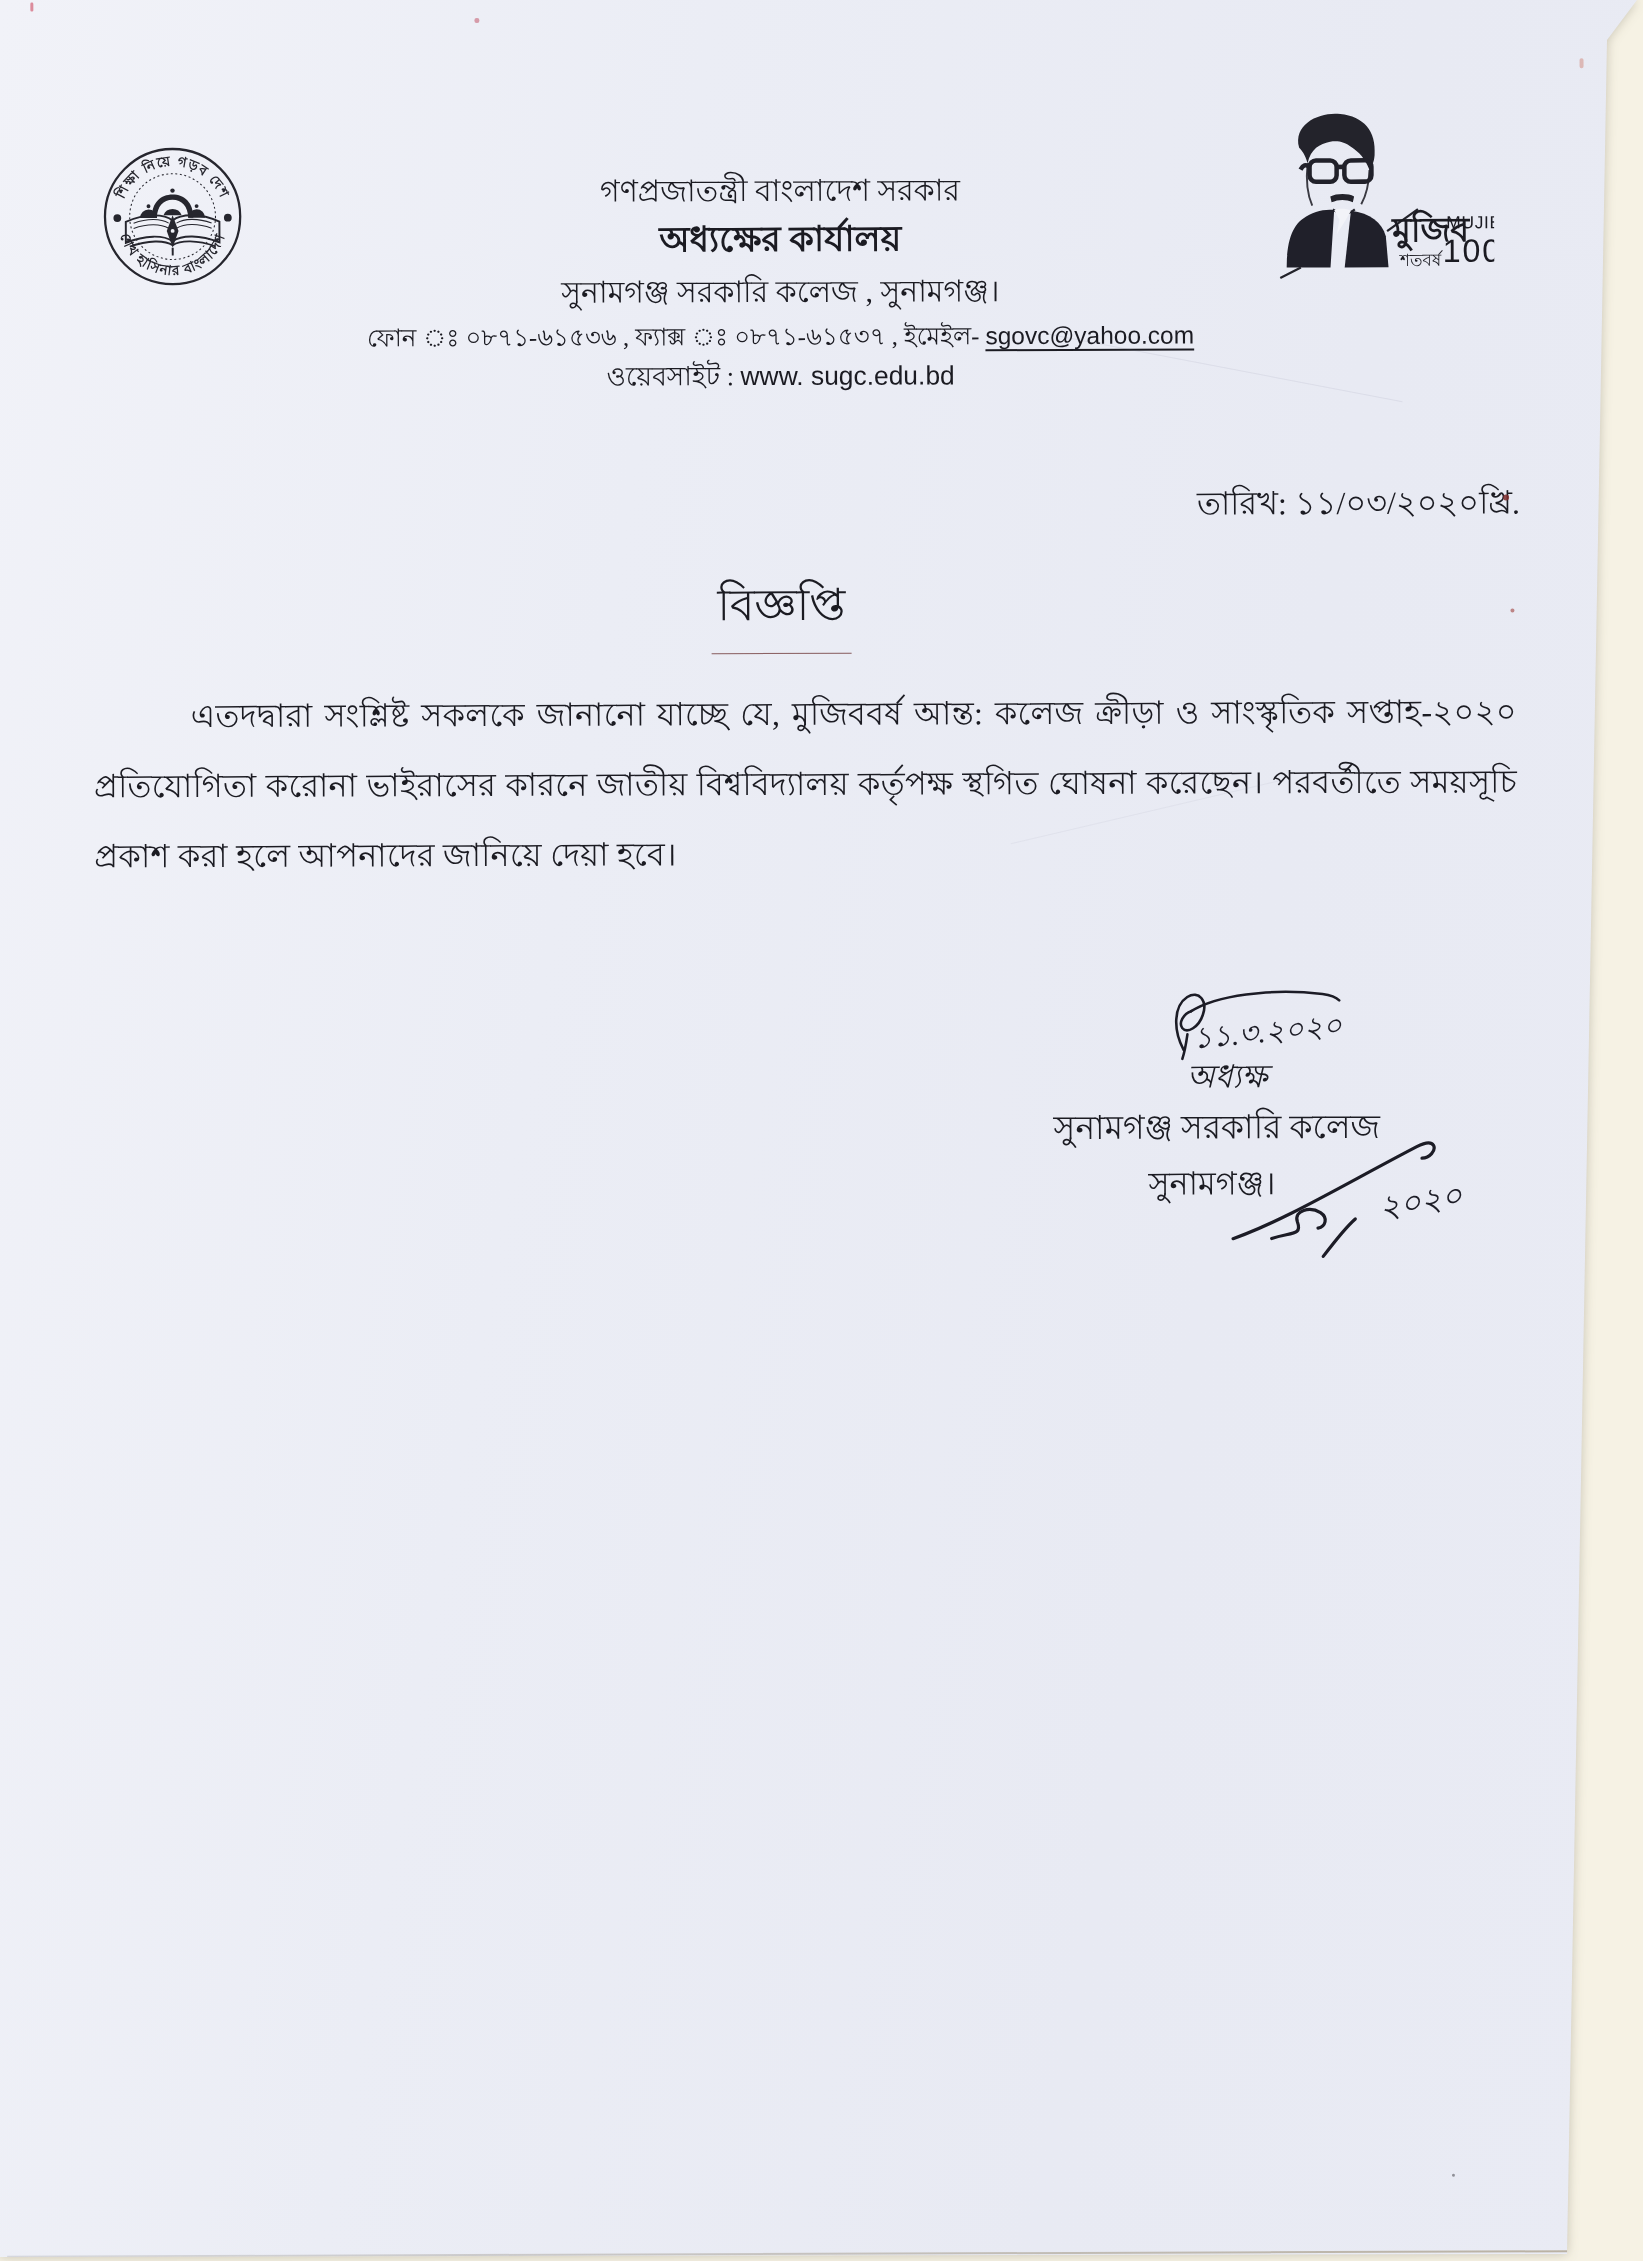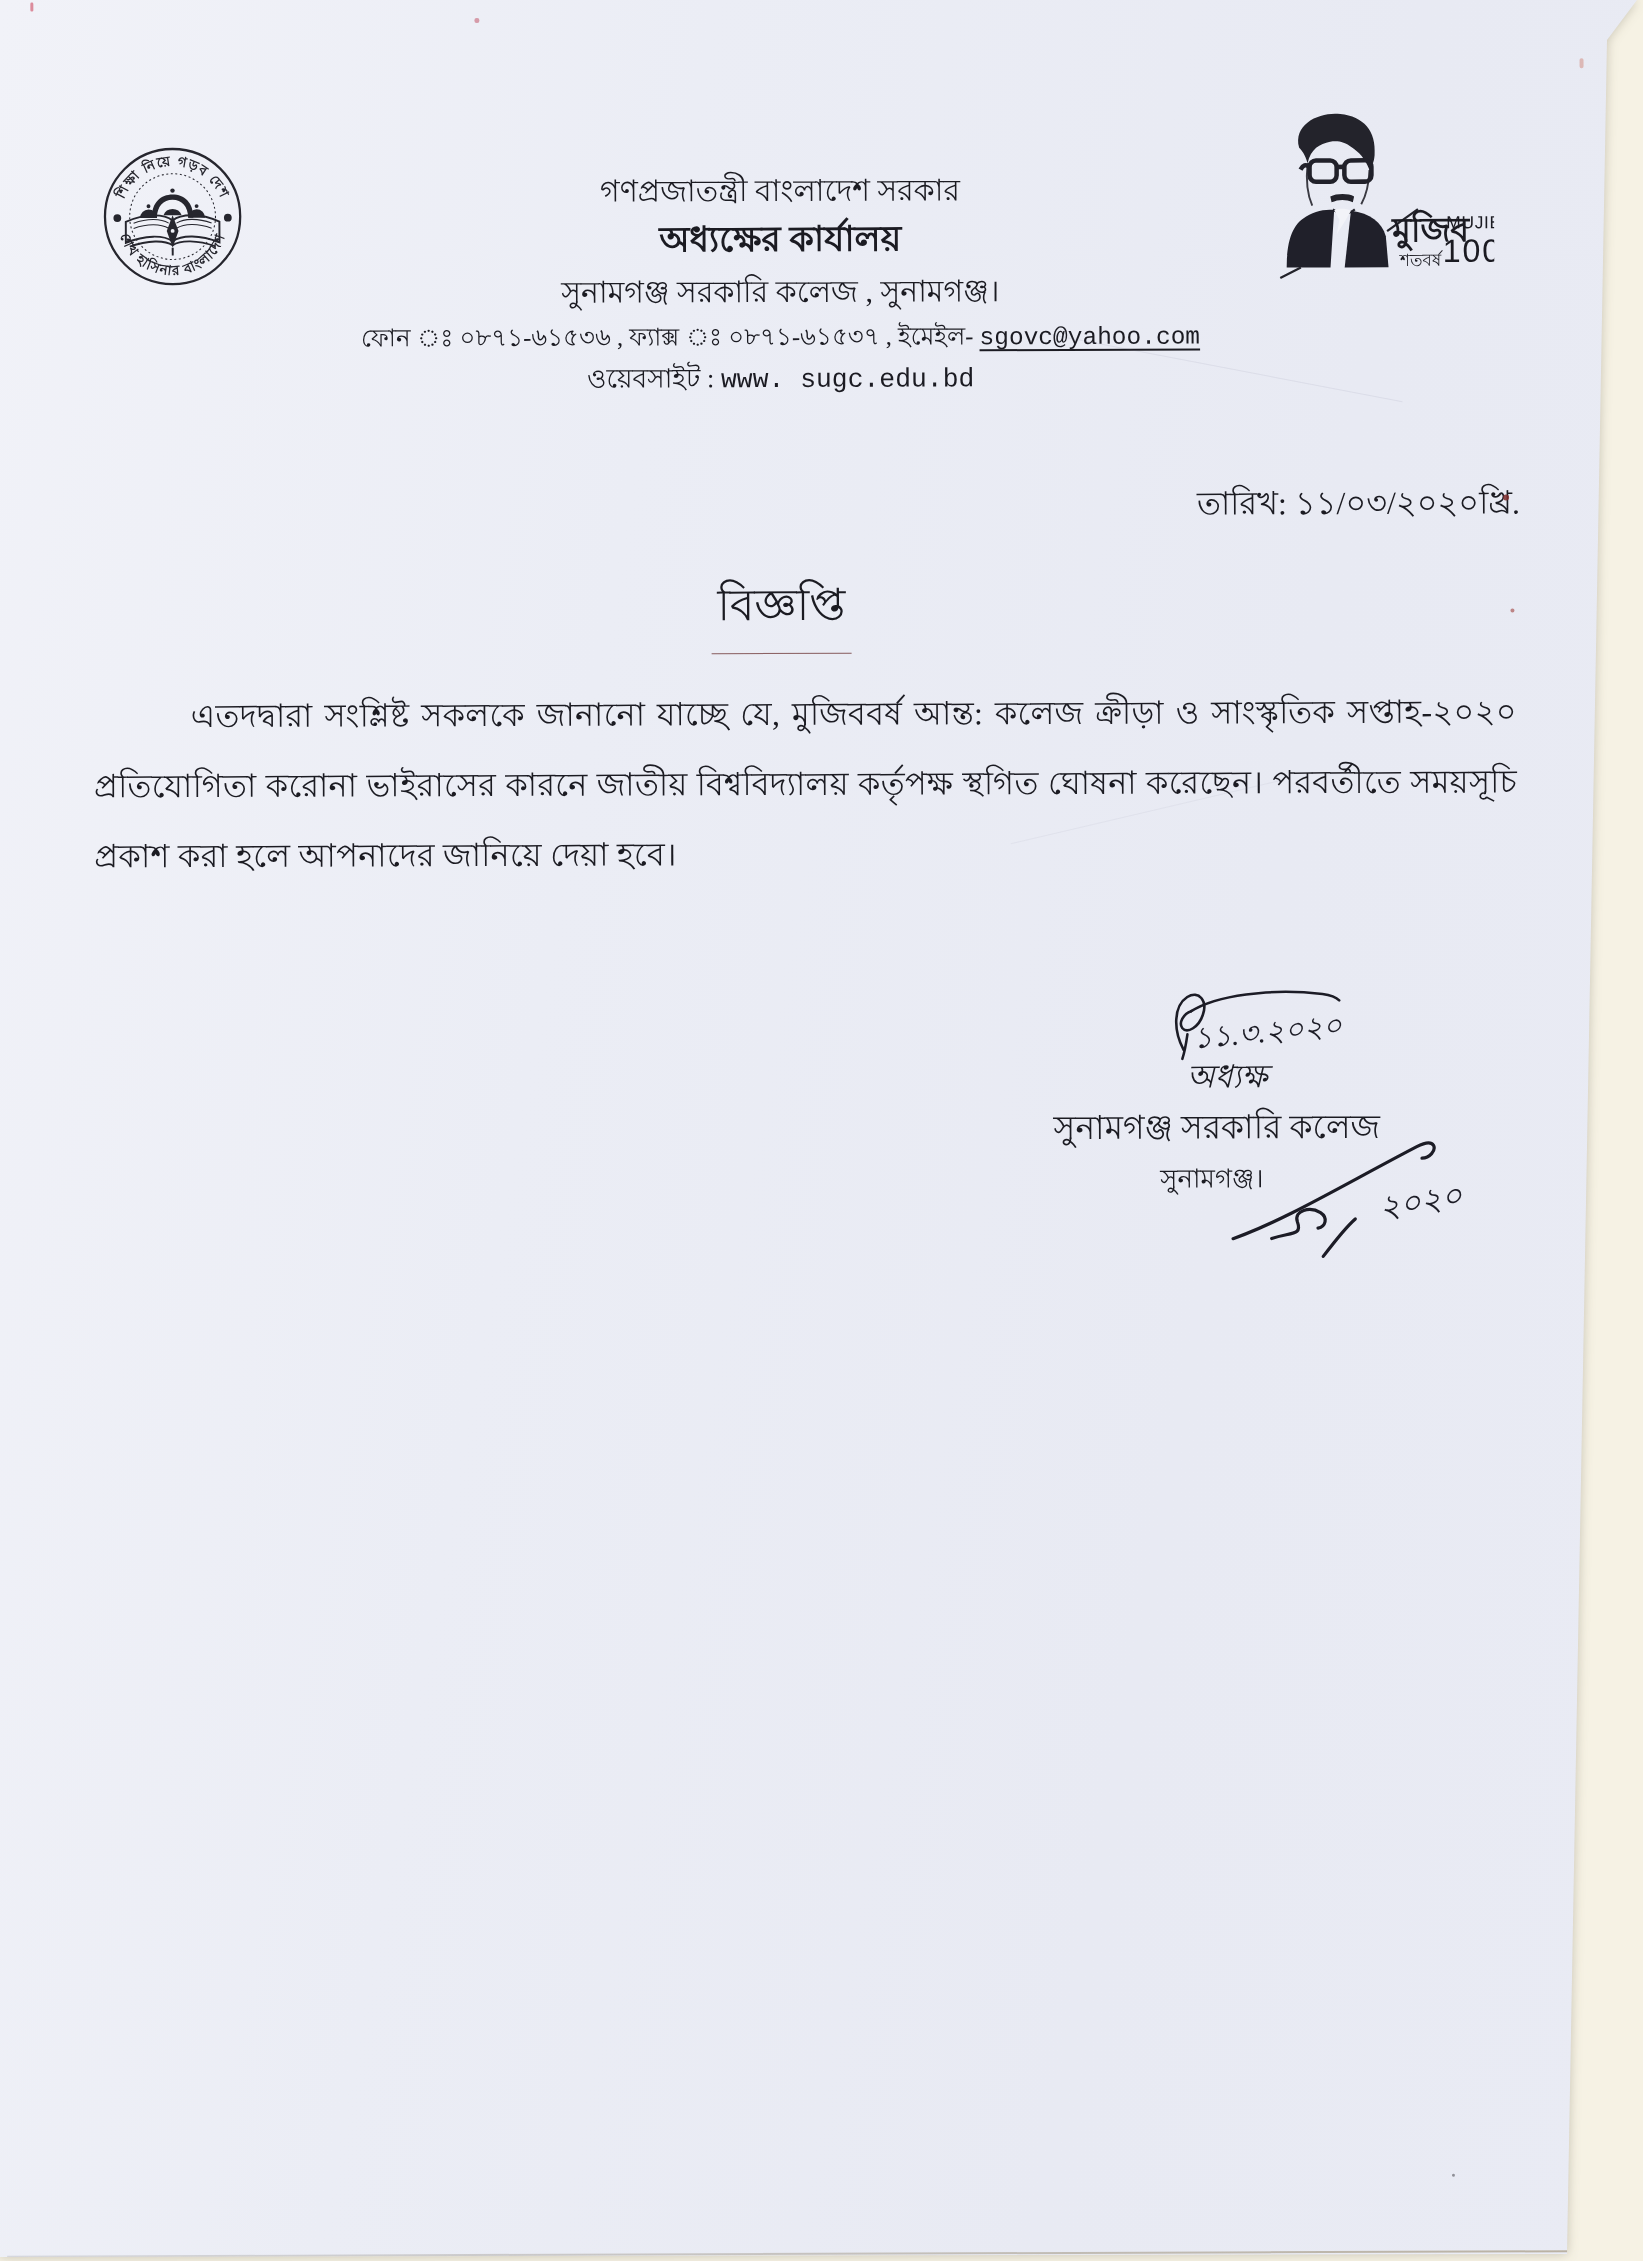--- a/index.html
+++ b/index.html
@@ -17,35 +17,35 @@
   }
   .content{position:absolute;inset:0;transform:rotate(-0.2deg);transform-origin:773px 193px;}
   .seal{position:absolute;left:101px;top:143px;width:143px;height:143px;}
   .mujib{position:absolute;left:1249px;top:107px;width:245px;height:174px;}
   .hdr{position:absolute;left:358px;top:171px;width:844px;text-align:center;}
   .hdr .l1{font-size:30px;line-height:40px;}
   .hdr .l2{font-size:35px;line-height:50px;font-weight:bold;margin-top:3.9px;}
   .hdr .l3{font-size:30px;line-height:41px;margin-top:6.4px;}
   .hdr .l4{font-size:24.5px;line-height:34px;margin-top:7.7px;}
   .hdr .l5{font-size:26.4px;line-height:35px;margin-top:5.2px;}
-  .latin{font-family:Liberation Mono, monospace;}
+  .latin{font-family:Liberation Sans, sans-serif;}
   .u{text-decoration:underline;text-underline-offset:5.2px;}
   .dateline{position:absolute;right:124px;top:480px;font-size:32px;}
   .titlewrap{position:absolute;left:361px;top:572px;width:838px;text-align:center;}
   .title{display:inline-block;font-size:44px;font-weight:normal;padding:0 6.4px 7.7px 6.4px;
          border-bottom:1.9px solid rgba(110,55,55,.8);}
   .bodytext{
     position:absolute;left:92px;top:679px;width:1423px;
     font-size:32px;line-height:70px;text-align:justify;text-indent:97px;
     letter-spacing:0.3px;
   }
   .sig-block div{position:absolute;text-align:center;}
   .sig-role{left:1108px;top:1053px;width:232px;font-size:32px;font-style:italic;}
   .sig-college{left:1023px;top:1103px;width:381px;font-size:33px;}
-  .sig-place{left:1101px;top:1160px;width:215px;font-size:26px;}
+  .sig-place{left:1101px;top:1160px;width:215px;font-size:32px;}
   .hand1{position:absolute;left:1151px;top:974px;width:206px;height:103px;}
   .hand2{position:absolute;left:1223px;top:1132px;width:296px;height:129px;}
   .crease{position:absolute;background:rgba(110,110,135,.10);height:1.3px;}
   .speck{position:absolute;border-radius:50%;}
   .paper-bottom-edge{position:absolute;left:0;top:2253px;width:1570px;height:1.9px;
     background:linear-gradient(to right,rgba(0,0,0,.10),rgba(110,85,30,.38));}
 </style>
 </head>
 <body>
 

